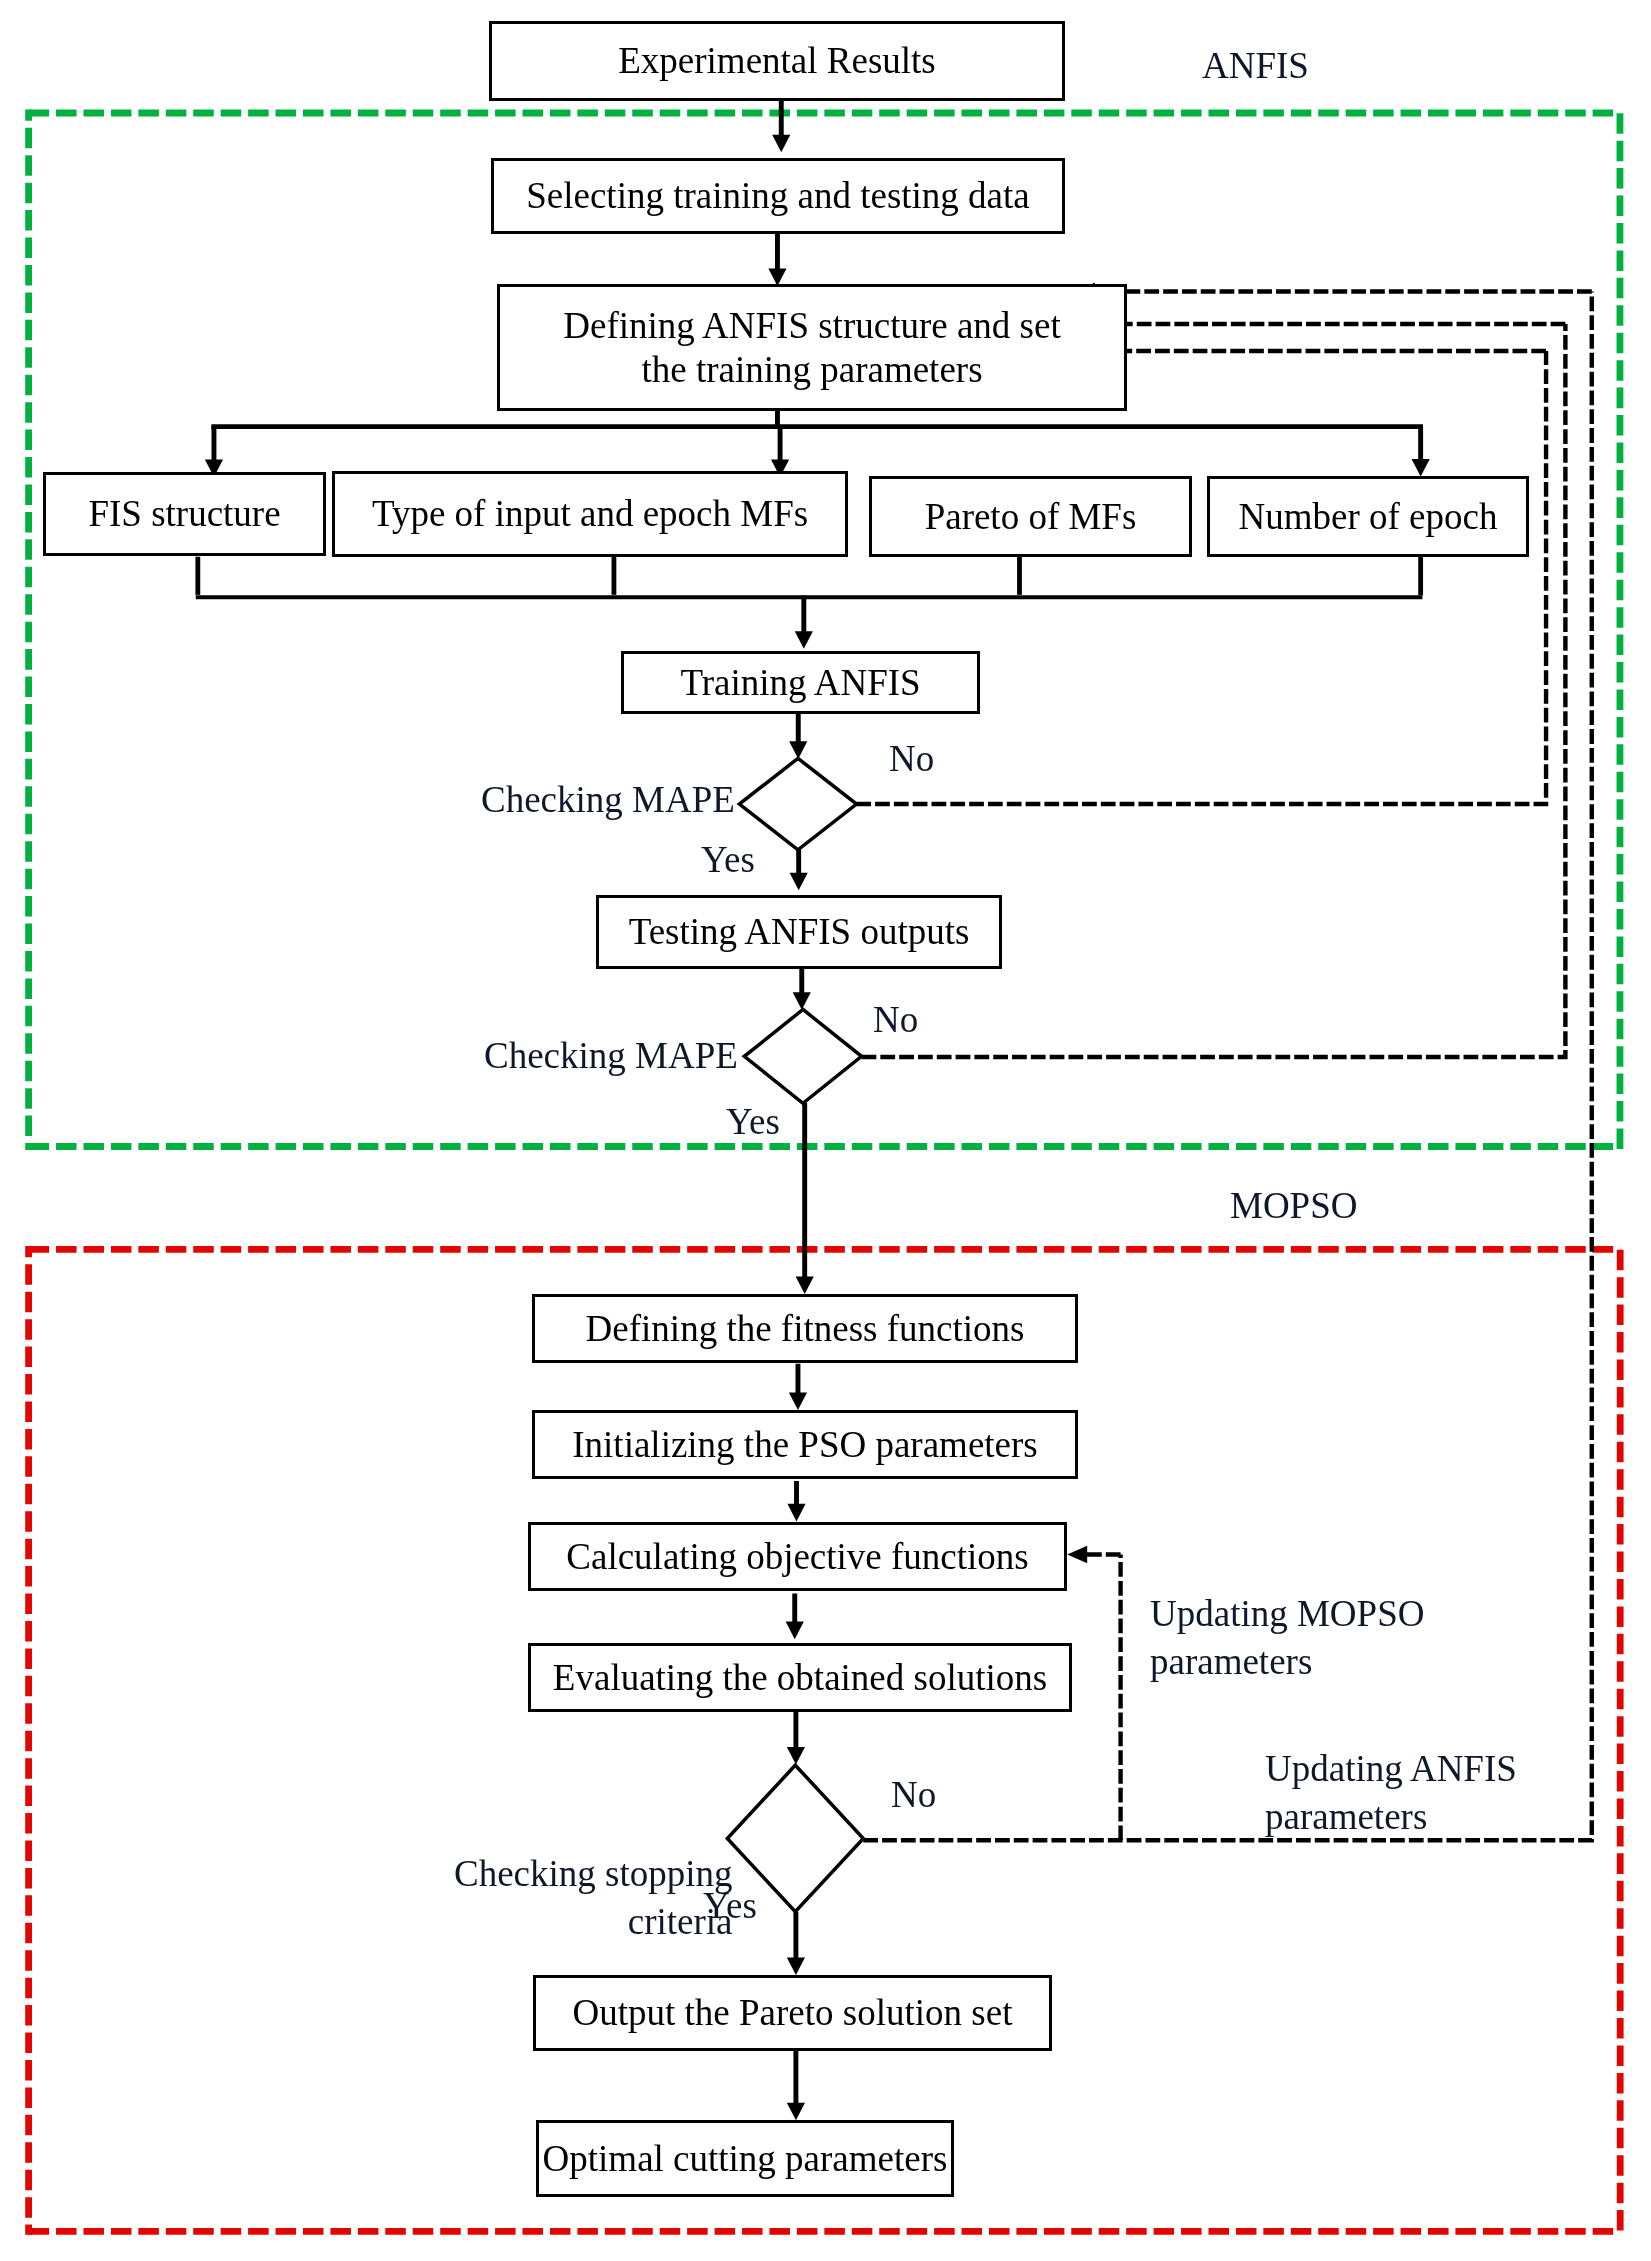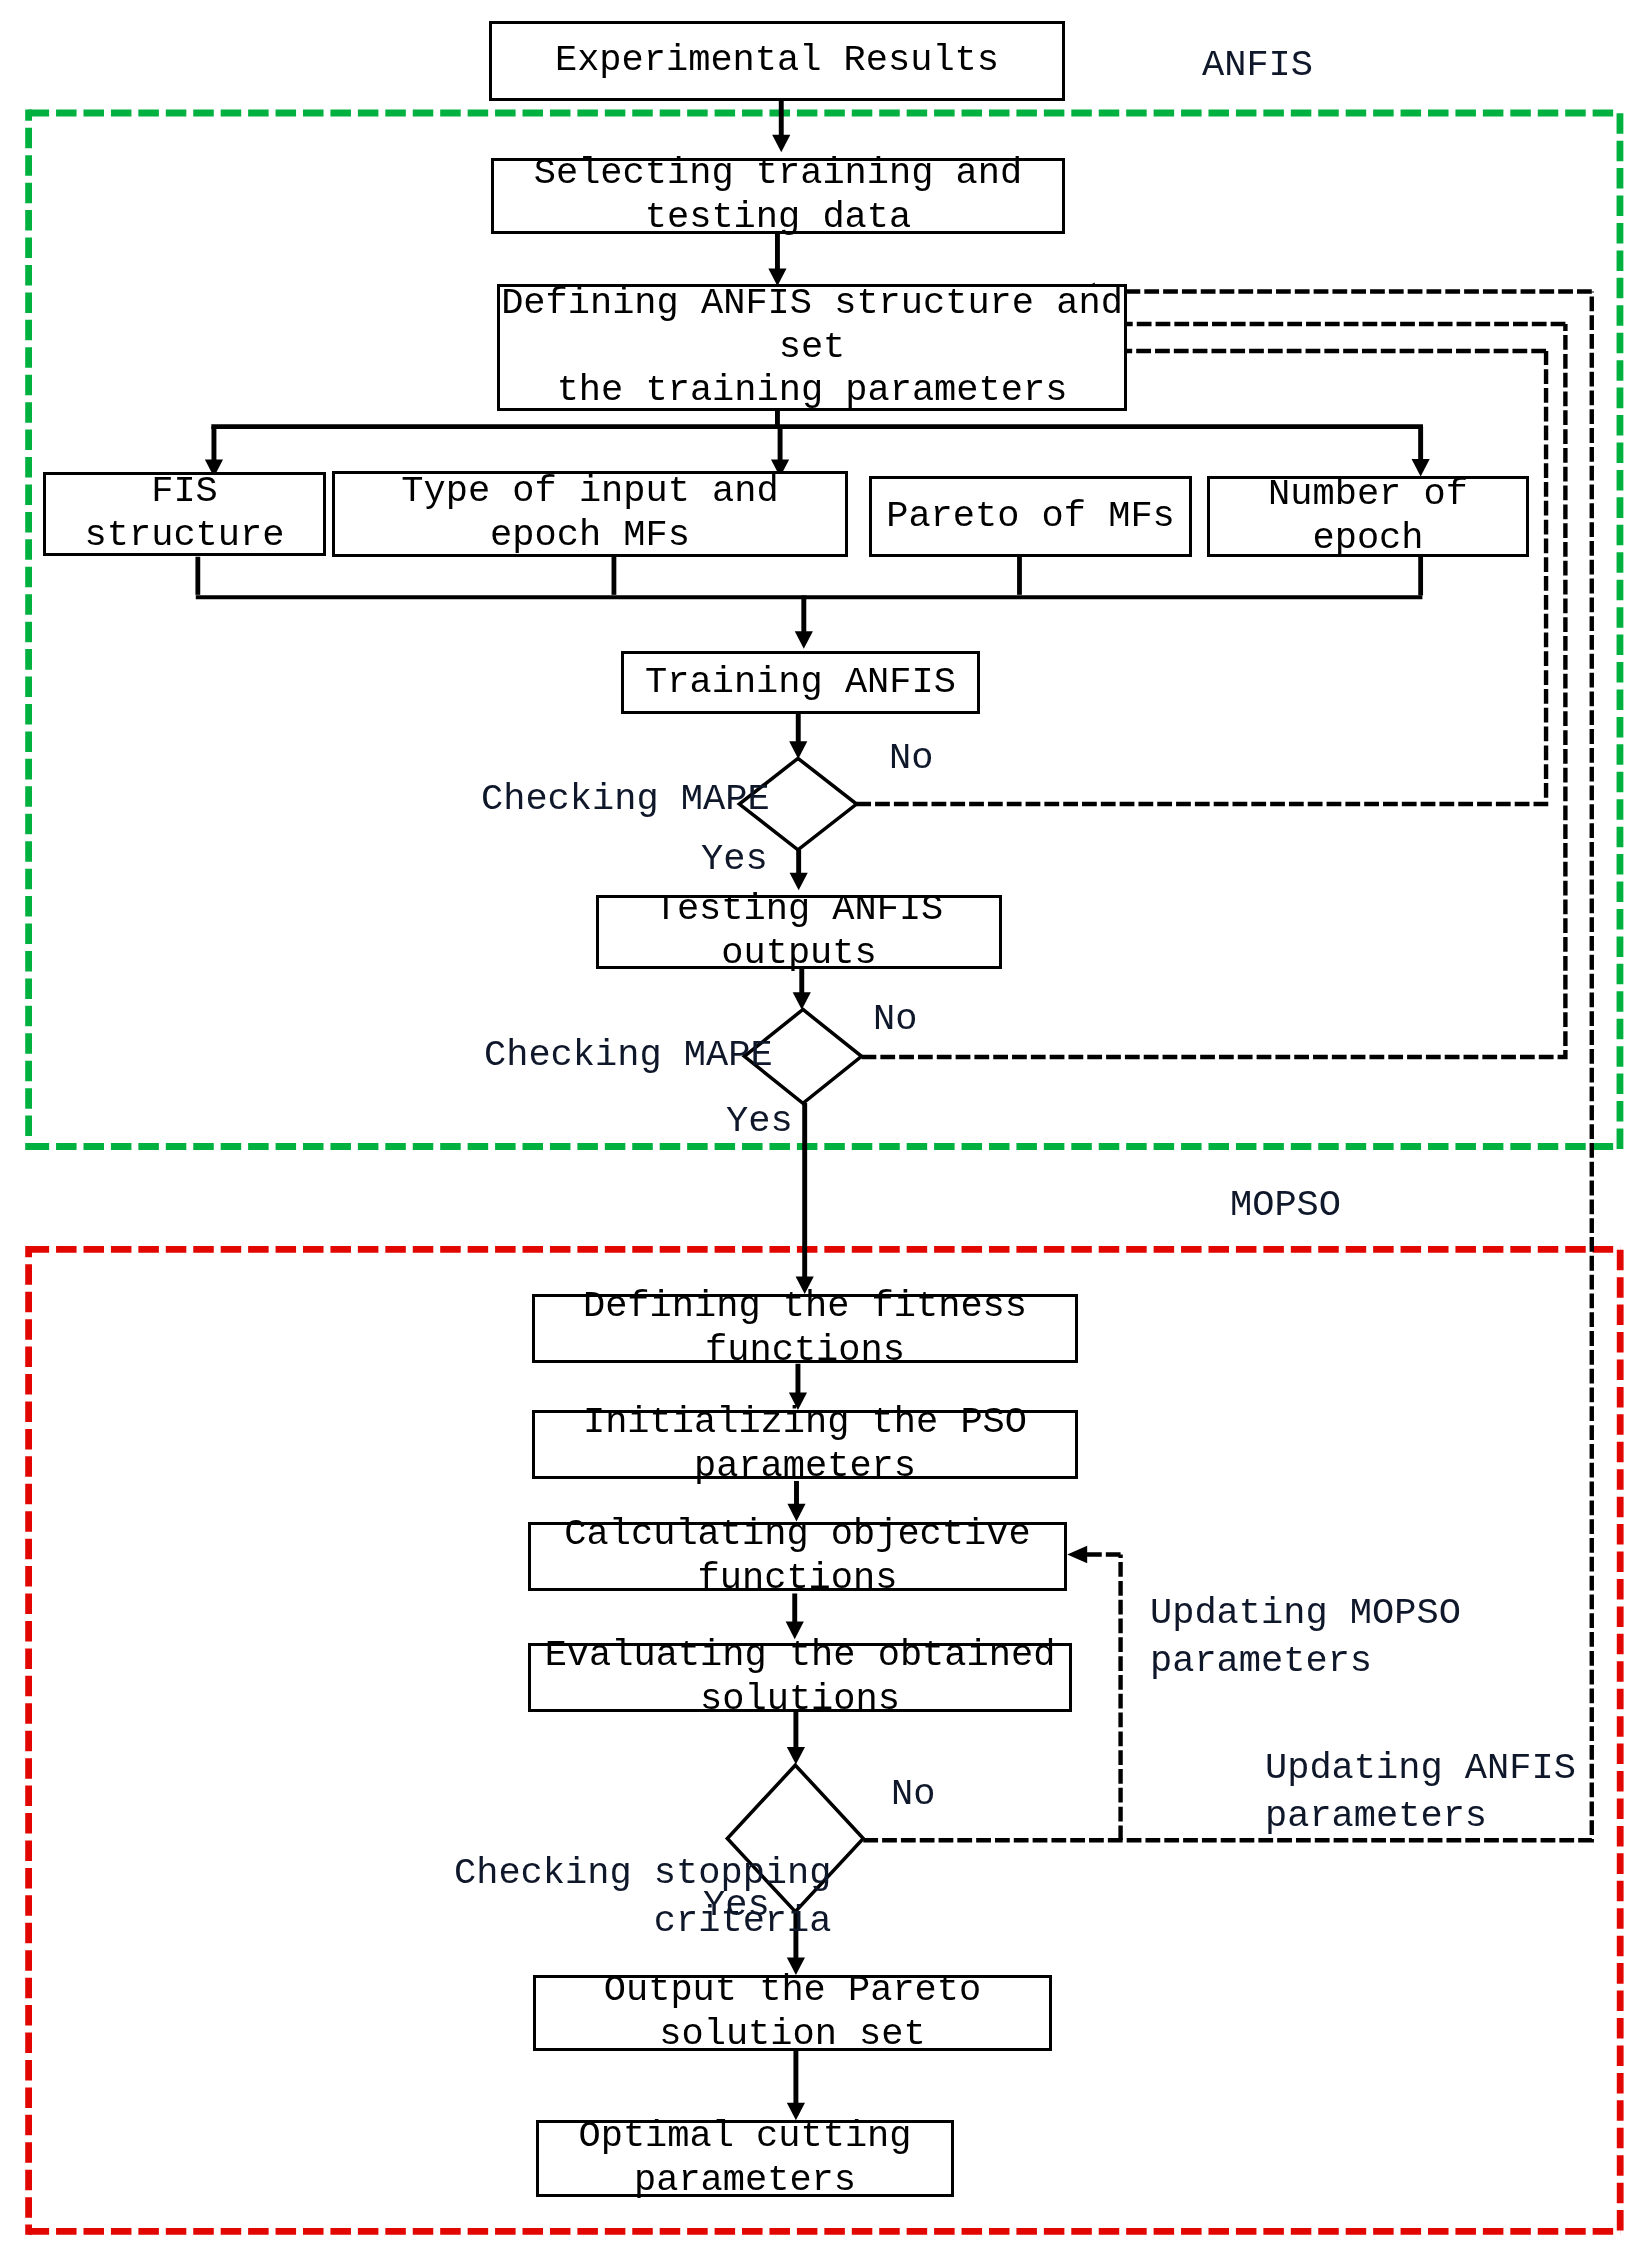--- a/index.html
+++ b/index.html
@@ -1,18 +1,18 @@
 <!DOCTYPE html>
 <html style="font-size:9.4px"><head>
 <meta charset="utf-8">
 <title>ANFIS MOPSO flowchart</title>
 <style>
   html,body{margin:0;padding:0;background:#ffffff;}
   #page{position:relative;width:1651px;height:2261px;background:#fff;overflow:hidden;
-        font-family:Liberation Mono, monospace;-webkit-font-smoothing:antialiased;}
+        font-family:Liberation Serif, serif;-webkit-font-smoothing:antialiased;}
   svg#wires{position:absolute;left:0;top:0;width:1651px;height:2261px;}
   .node{position:absolute;box-sizing:border-box;border:3.5px solid #000;background:#fff;
         display:flex;align-items:center;justify-content:center;text-align:center;
         font-size:37px;line-height:1.18;color:#000;white-space:pre-line;letter-spacing:0px;}
   .lbl{position:absolute;font-size:37px;line-height:1.285;color:#0f172a;white-space:pre-line;}
 </style>
 </head>
 <body>
 
 <div id="page">

